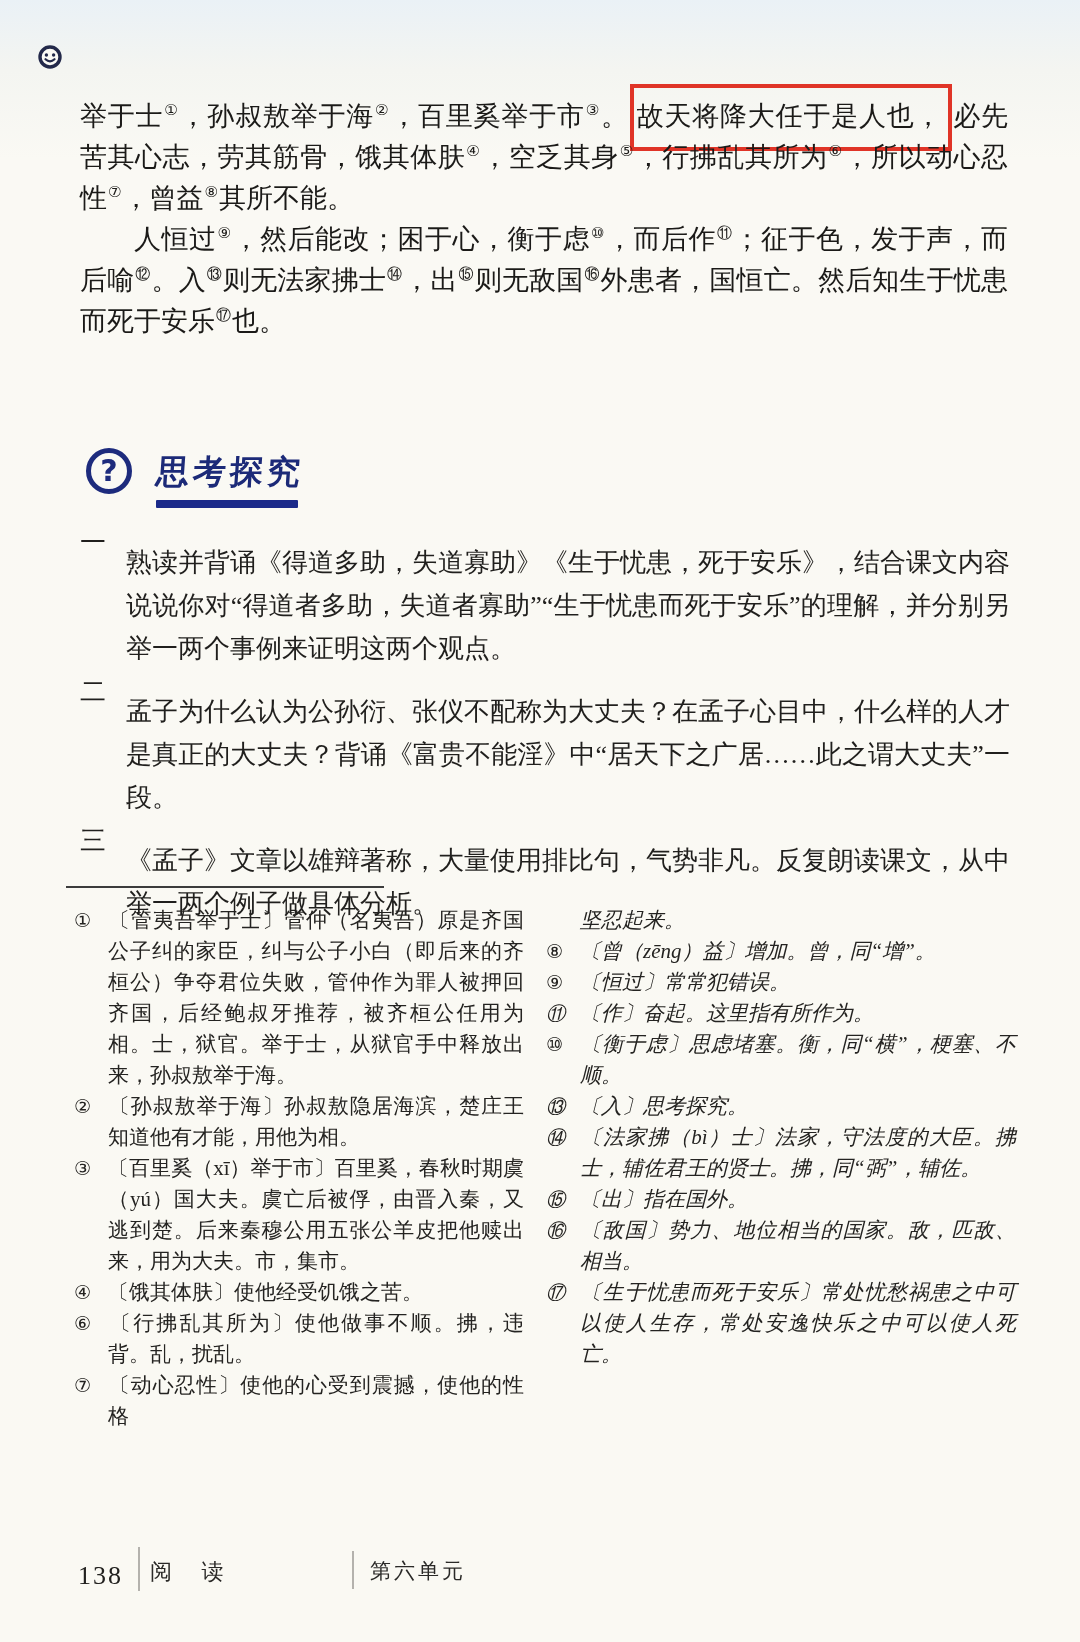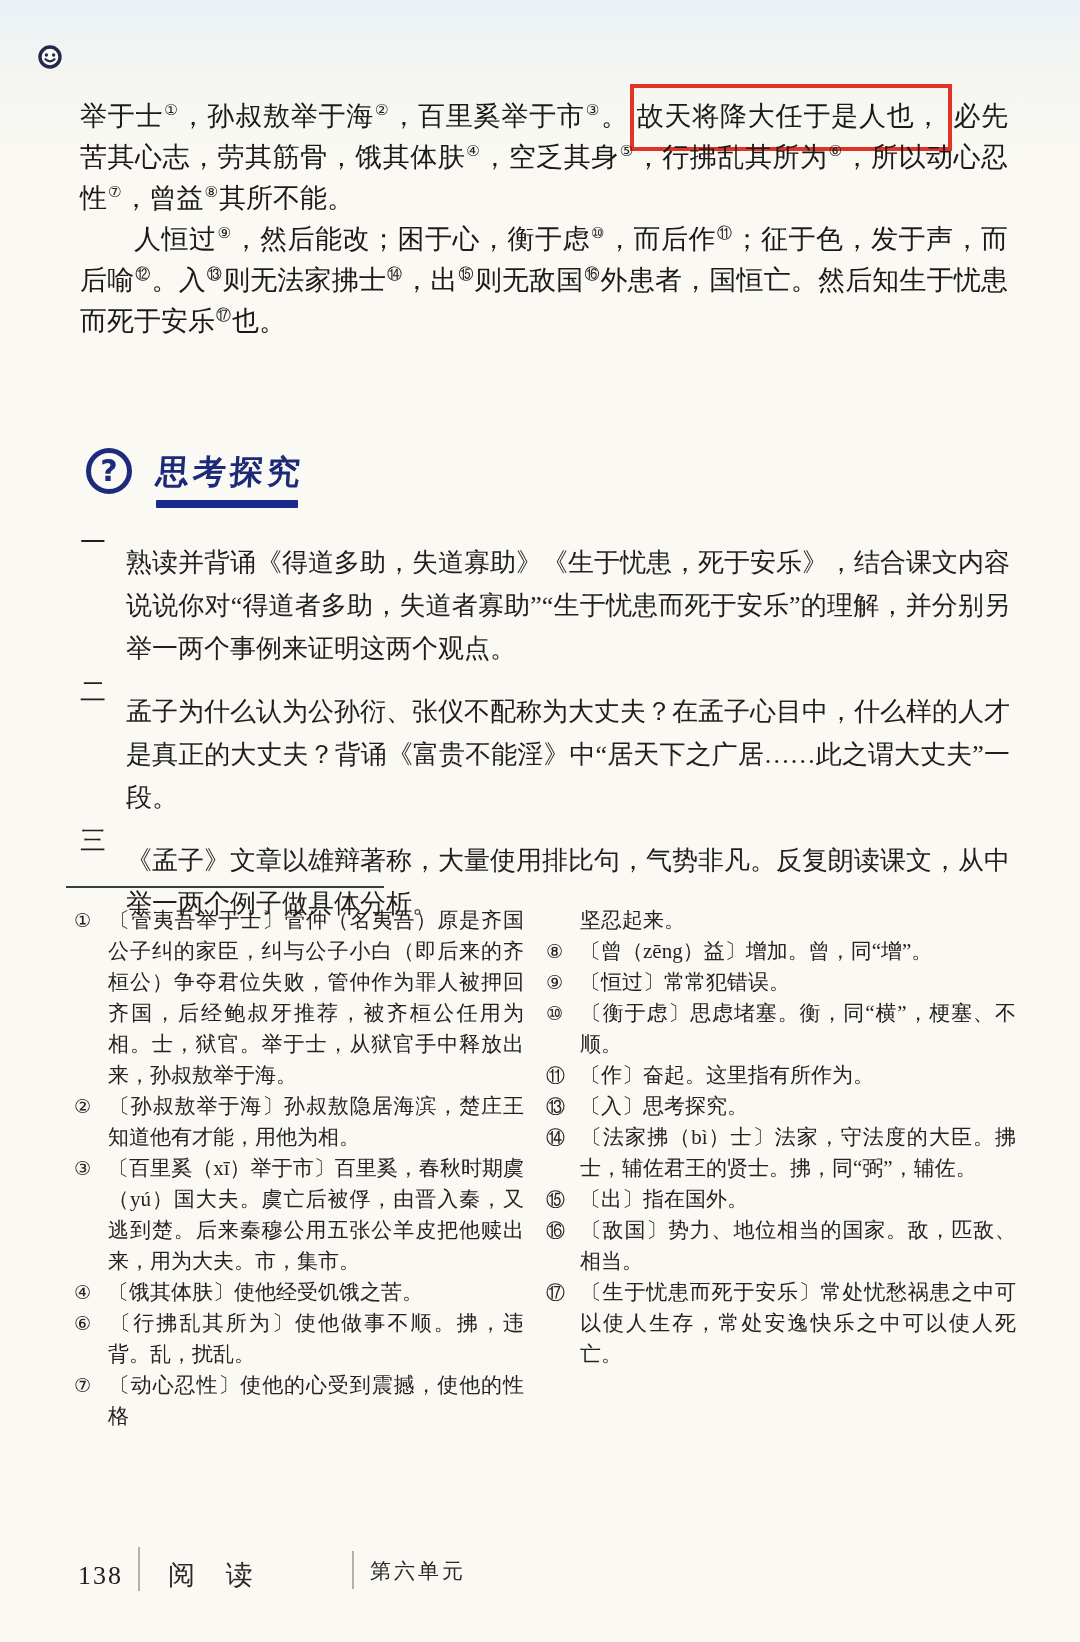--- a/index.html
+++ b/index.html
@@ -54,29 +54,29 @@
   .q-text { flex:1; text-align:justify;margin-top:20px; }
   
   .fn-divider { position:absolute; left:66px; top:886px; width:318px; height:2px; background:#3c3c3c; }
   
   .footnotes {
     position:absolute; left:74px; top:905px; width:942px;
     display:flex; gap:22px;
     font-size:21px; line-height:31px; color:#242321;
   }
   .fn-col { width:450px; }
-  .fn-col.right { width:470px; }
+  .fn-col.right { width:470px;font-style:italic; }
   .fn-item { padding-left:34px; text-indent:-34px; text-align:justify; }
   .fn-item.cont { text-indent:0; }
   .fn-marker { display:inline-block; width:34px; text-indent:0; font-family:"DejaVu Sans","Liberation Sans",sans-serif; font-size:19px; }
   
   .footer { position:absolute; left:78px; top:1545px; width:924px; height:50px; }
   .page-num { position:absolute; left:0; top:16px; font-size:26px; letter-spacing:2px; color:#22211f; }
   .footer-vbar { position:absolute; left:60px; top:2px; width:2px; height:44px; background:#b4b2ad; }
-  .footer-label { position:absolute; left:90px; top:12px; font-size:27px; letter-spacing:12px; color:#2a2927; }
+  .footer-label { position:absolute; left:72px; top:12px; font-size:22px; letter-spacing:12px; color:#2a2927; }
   .footer-vbar2 { position:absolute; left:274px; top:6px; width:2px; height:38px; background:#b4b2ad; }
   .footer-unit { position:absolute; left:292px; top:12px; font-size:21px; letter-spacing:3px; color:#2a2927; }
 </style>
 </head>
 <body>
 
 <div class="page">
 
   <div class="smiley">
     <svg viewBox="0 0 24 24" width="24" height="24" aria-hidden="true">
@@ -125,22 +125,22 @@
         <div class="fn-item"><span class="fn-marker">②</span><span class="fn-text">〔孙叔敖举于海〕孙叔敖隐居海滨，楚庄王知道他有才能，用他为相。</span></div>
         <div class="fn-item"><span class="fn-marker">③</span><span class="fn-text">〔百里奚（xī）举于市〕百里奚，春秋时期虞（yú）国大夫。虞亡后被俘，由晋入秦，又逃到楚。后来秦穆公用五张公羊皮把他赎出来，用为大夫。市，集市。</span></div>
         <div class="fn-item"><span class="fn-marker">④</span><span class="fn-text">〔饿其体肤〕使他经受饥饿之苦。</span></div>
         <div class="fn-item"><span class="fn-marker">⑥</span><span class="fn-text">〔行拂乱其所为〕使他做事不顺。拂，违背。乱，扰乱。</span></div>
         <div class="fn-item"><span class="fn-marker">⑦</span><span class="fn-text">〔动心忍性〕使他的心受到震撼，使他的性格</span></div>
       </div>
     <div class="fn-col right" id="fn-right">
         <div class="fn-item cont"><span class="fn-text">坚忍起来。</span></div>
         <div class="fn-item"><span class="fn-marker">⑧</span><span class="fn-text">〔曾（zēng）益〕增加。曾，同“增”。</span></div>
         <div class="fn-item"><span class="fn-marker">⑨</span><span class="fn-text">〔恒过〕常常犯错误。</span></div>
+        <div class="fn-item"><span class="fn-marker">⑪</span><span class="fn-text">〔作〕奋起。这里指有所作为。</span></div>
         <div class="fn-item"><span class="fn-marker">⑩</span><span class="fn-text">〔衡于虑〕思虑堵塞。衡，同“横”，梗塞、不顺。</span></div>
-        <div class="fn-item"><span class="fn-marker">⑪</span><span class="fn-text">〔作〕奋起。这里指有所作为。</span></div>
         <div class="fn-item"><span class="fn-marker">⑬</span><span class="fn-text">〔入〕思考探究。</span></div>
         <div class="fn-item"><span class="fn-marker">⑭</span><span class="fn-text">〔法家拂（bì）士〕法家，守法度的大臣。拂士，辅佐君王的贤士。拂，同“弼”，辅佐。</span></div>
         <div class="fn-item"><span class="fn-marker">⑮</span><span class="fn-text">〔出〕指在国外。</span></div>
         <div class="fn-item"><span class="fn-marker">⑯</span><span class="fn-text">〔敌国〕势力、地位相当的国家。敌，匹敌、相当。</span></div>
         <div class="fn-item"><span class="fn-marker">⑰</span><span class="fn-text">〔生于忧患而死于安乐〕常处忧愁祸患之中可以使人生存，常处安逸快乐之中可以使人死亡。</span></div>
       </div>
   </div>
 
   <div class="footer">
     <span class="page-num">138</span>

